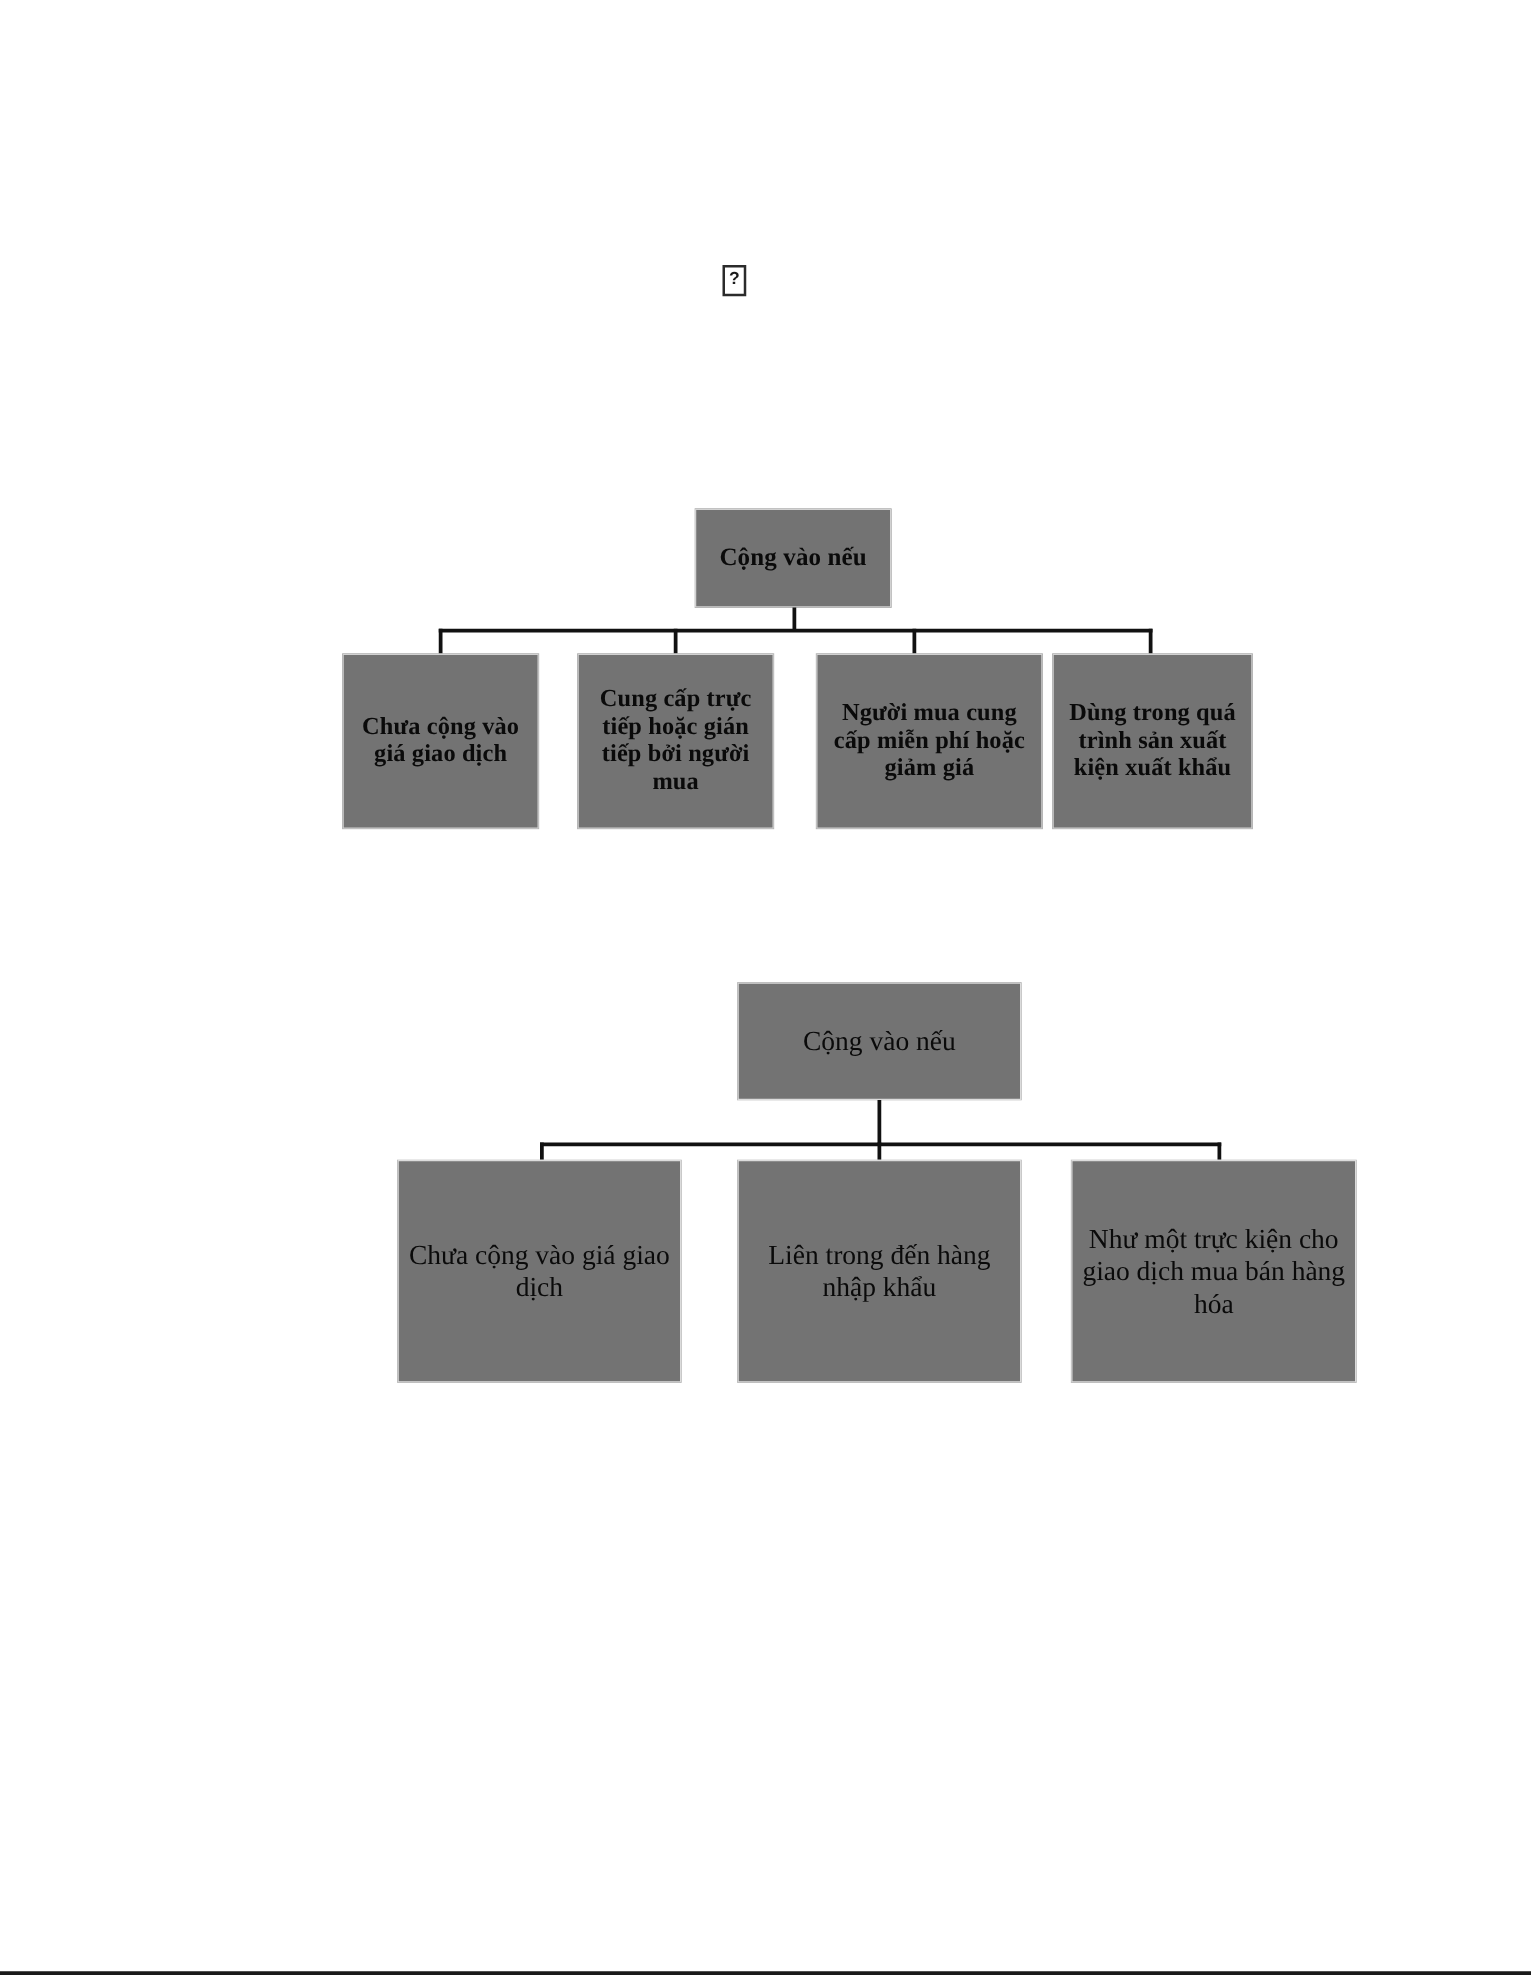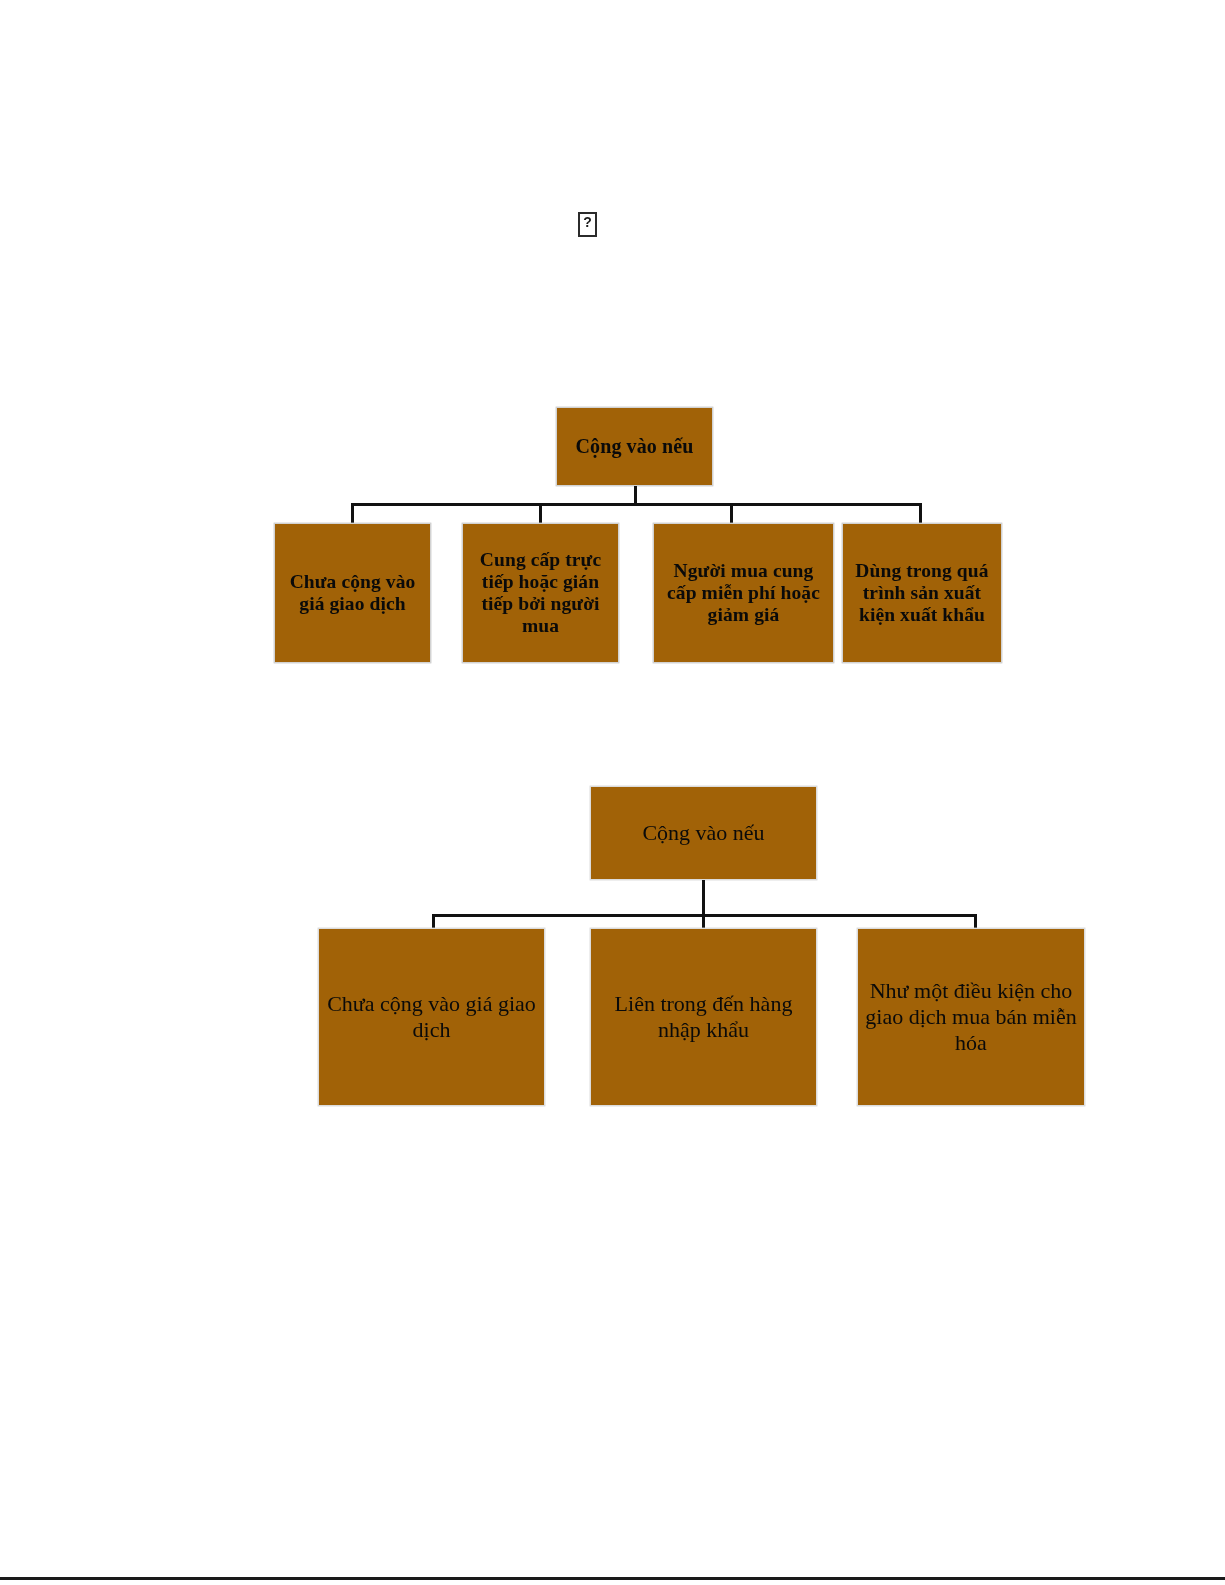--- a/index.html
+++ b/index.html
@@ -33,21 +33,21 @@
     text-align: center;
     color: #1b1b1b;
     font-weight: 700;
     letter-spacing: 0;
   }
 
   
   .node {
     position: absolute;
     box-sizing: border-box;
-    background: #a16207;
+    background: #737373;
     display: flex;
     align-items: center;
     justify-content: center;
     text-align: center;
     overflow: hidden;
   }
   .node span {
     display: block;
     width: 100%;
     padding: 0 4px;
@@ -149,19 +149,19 @@
 
     <div class="node" style="left:318px; top:928px; width:227px; height:178px;">
       <span>Chưa cộng vào giá giao dịch</span>
     </div>
 
     <div class="node" style="left:590px; top:928px; width:227px; height:178px;">
       <span>Liên trong đến hàng nhập khẩu</span>
     </div>
 
     <div class="node" style="left:857px; top:928px; width:228px; height:178px;">
-      <span>Như một điều kiện cho giao dịch mua bán miễn hóa</span>
+      <span>Như một trực kiện cho giao dịch mua bán hàng hóa</span>
     </div>
   </div>
 
   <div class="page-bottom-rule"></div>
 
 </div>
 
 </body></html>

